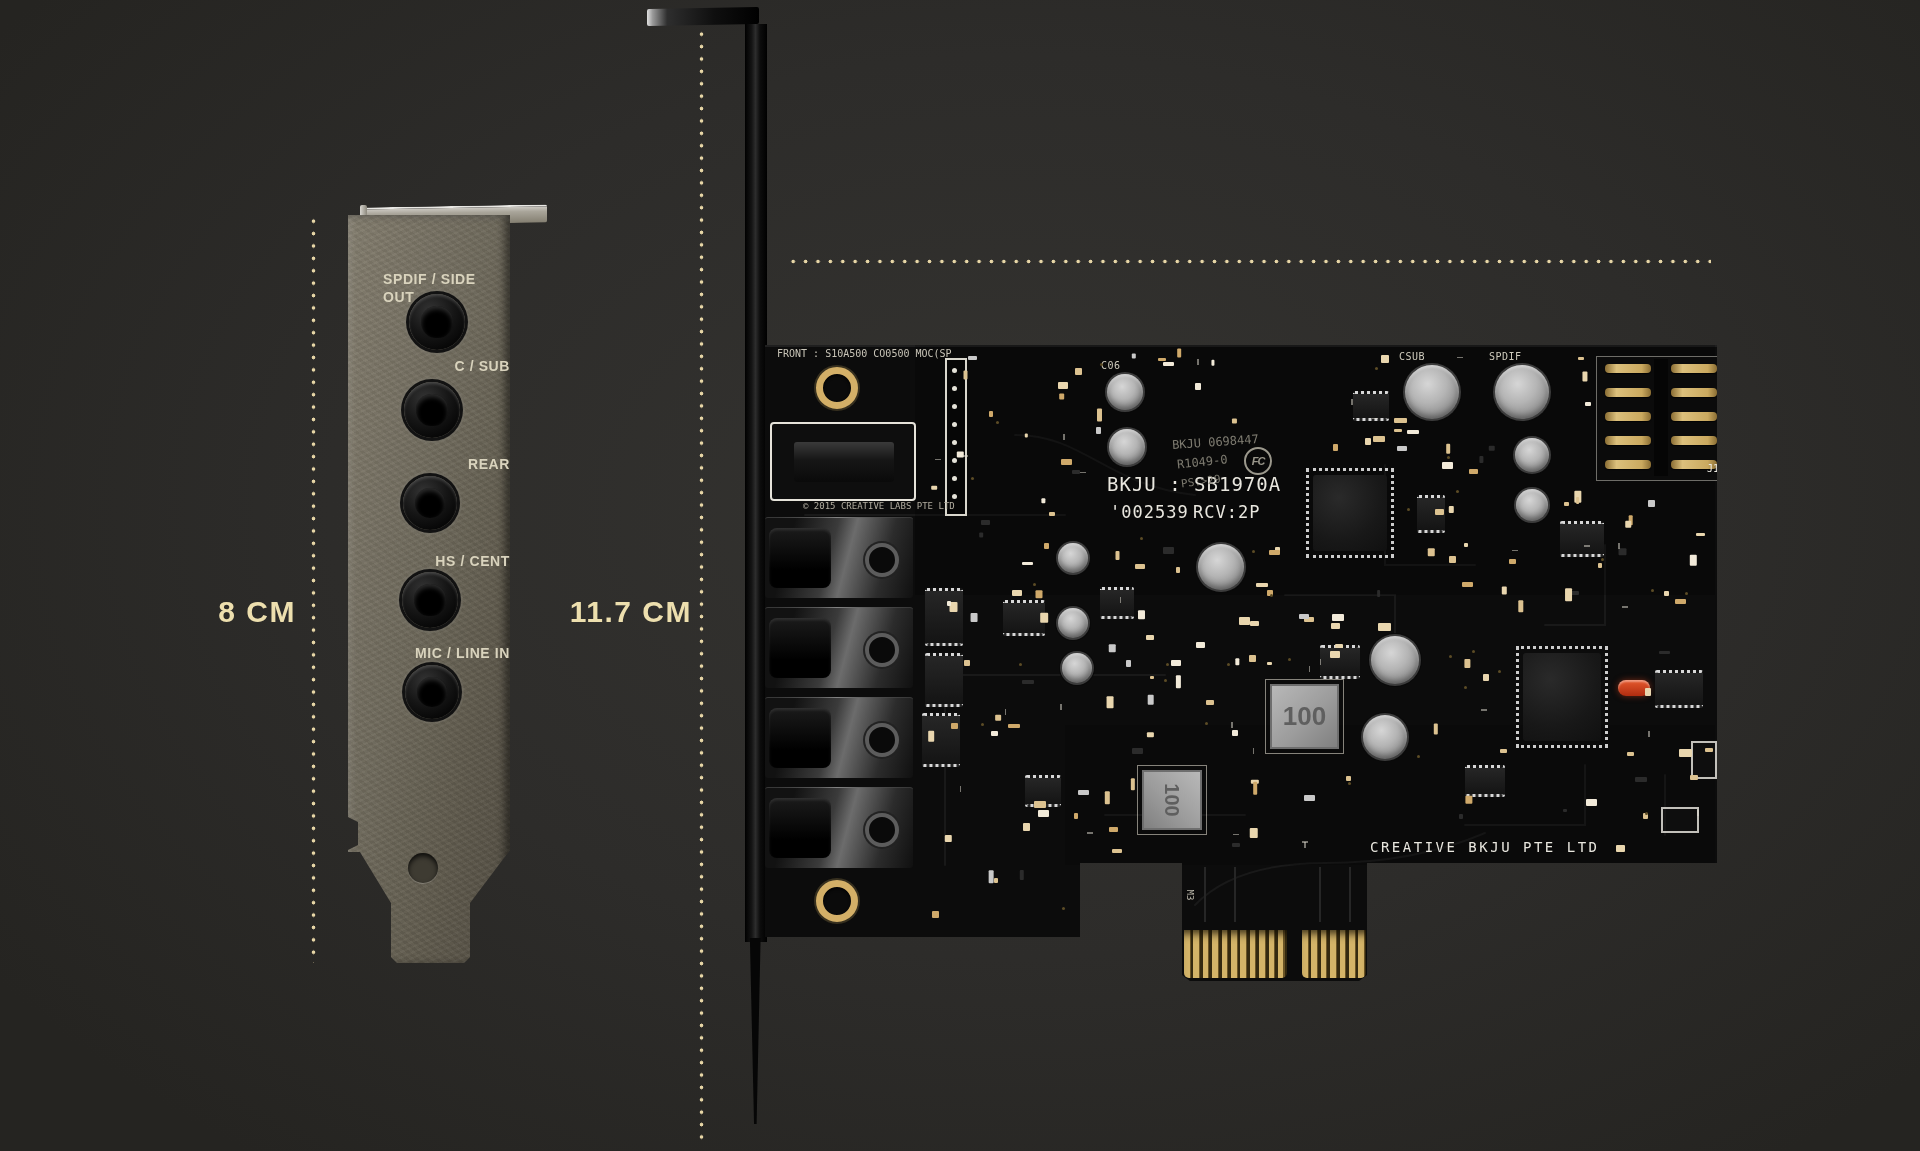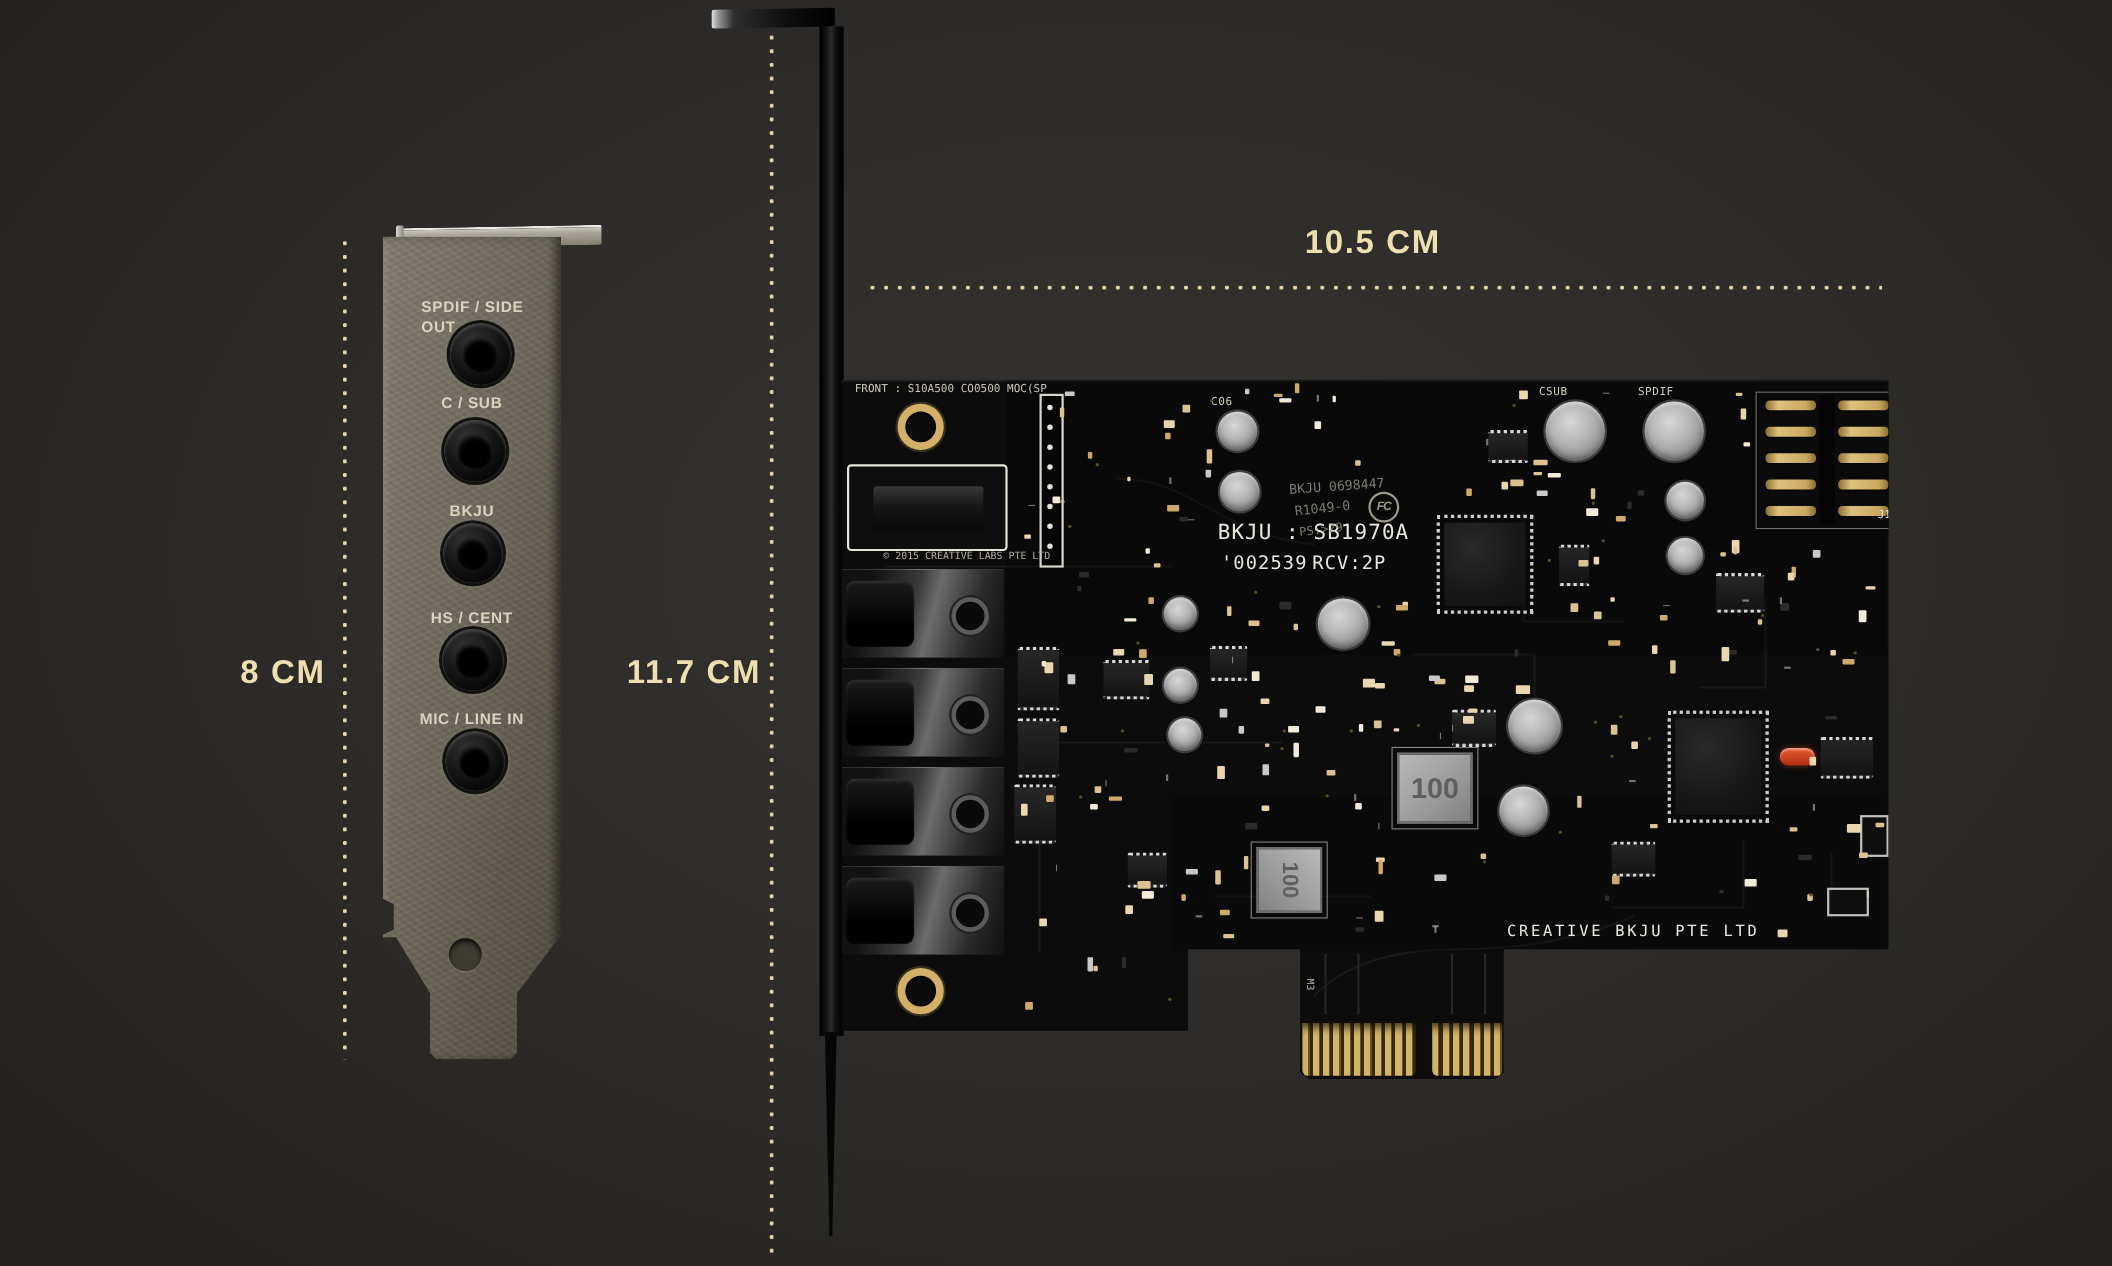--- a/index.html
+++ b/index.html
@@ -29,21 +29,21 @@
     clip-path:polygon(0px 0px,162px 0px,162px 635px,122px 688px,122px 742px,116px 748px,49px 748px,43px 742px,43px 688px,12px 637px,0px 637px,0px 635px,10px 630px,10px 607px,0px 602px);}
   .foot-hole{position:absolute;left:60px;top:638px;width:30px;height:30px;border-radius:50%;
     background:#3e3b32;box-shadow:inset 0 3px 5px rgba(0,0,0,.8), 0 1px 1px rgba(255,255,255,.2);}
   .nut{position:absolute;border-radius:50%;
     background:radial-gradient(circle at 38% 30%, #343434 0%, #161616 45%, #060606 78%);
     box-shadow:0 0 0 3px #121212, 0 0 0 5px rgba(125,122,112,.30), inset 0 2px 3px rgba(255,255,255,.18);}
   .nut .hole{position:absolute;left:22%;top:22%;width:56%;height:56%;border-radius:50%;background:#000;
     box-shadow:inset 0 3px 5px rgba(90,90,90,.5);}
   .port-label{position:absolute;color:#d9d3bd;font-size:14px;font-weight:700;letter-spacing:.6px;
     white-space:pre-line;line-height:18px;}
-  .port-label.c{left:0;width:162px;text-align:center;}
+  .port-label.c{left:0;width:162px;text-align:right;}
 
   
   .card-tab{position:absolute;left:647px;top:8px;width:112px;height:17px;transform:skewY(-1deg);
     background:linear-gradient(90deg,#e0e0e0 0%,#9a9a9a 5%,#2e2e2e 18%,#0f0f0f 60%,#000 100%);border-radius:2px;}
   .card-strip{position:absolute;left:745px;top:24px;width:22px;height:918px;
     background:linear-gradient(90deg,#000 0%,#141414 30%,#2d2d2d 48%,#0d0d0d 68%,#000 100%);}
   .card-tail{position:absolute;left:747px;top:938px;width:16px;height:186px;background:#060606;
     clip-path:polygon(18% 0,85% 0,60% 100%,44% 100%);}
 
   
@@ -100,36 +100,35 @@
 <body>
 
 <div class="stage">
 
   <div class="dim-line v" style="left:311px;top:215px;height:748px;"></div>
   <div class="dim-line v" style="left:699px;top:28px;height:1118px;"></div>
   <div class="dim-line h" style="left:787px;top:259px;width:924px;"></div>
 
   <div class="dim-label" style="left:106px;top:595px;width:190px;text-align:right;">8 CM</div>
   <div class="dim-label" style="left:480px;top:595px;width:212px;text-align:right;">11.7 CM</div>
-  <div class="dim-label" style="left:1108px;top:204px;width:280px;text-align:center;">10.5 CM</div>
 
   <div>
     <div class="bracket-tab"></div>
     <div class="bracket-tab-tip"></div>
     <div class="bracket-plate">
       <div class="port-label" style="left:35px;top:55px;">SPDIF / SIDE
 OUT</div>
       <div class="nut" style="left:61px;top:79px;width:56px;height:56px;">
           <div class="hole"></div>
         </div>
       <div class="port-label c" style="top:142px;">C / SUB</div>
       <div class="nut" style="left:56px;top:167px;width:56px;height:56px;">
           <div class="hole"></div>
         </div>
-      <div class="port-label c" style="top:240px;">BKJU</div>
+      <div class="port-label c" style="top:240px;">REAR</div>
       <div class="nut" style="left:55px;top:261px;width:54px;height:54px;">
           <div class="hole"></div>
         </div>
       <div class="port-label c" style="top:337px;">HS / CENT</div>
       <div class="nut" style="left:54px;top:357px;width:56px;height:56px;">
           <div class="hole"></div>
         </div>
       <div class="port-label c" style="top:429px;">MIC / LINE IN</div>
       <div class="nut" style="left:57px;top:450px;width:54px;height:54px;">
           <div class="hole"></div>

